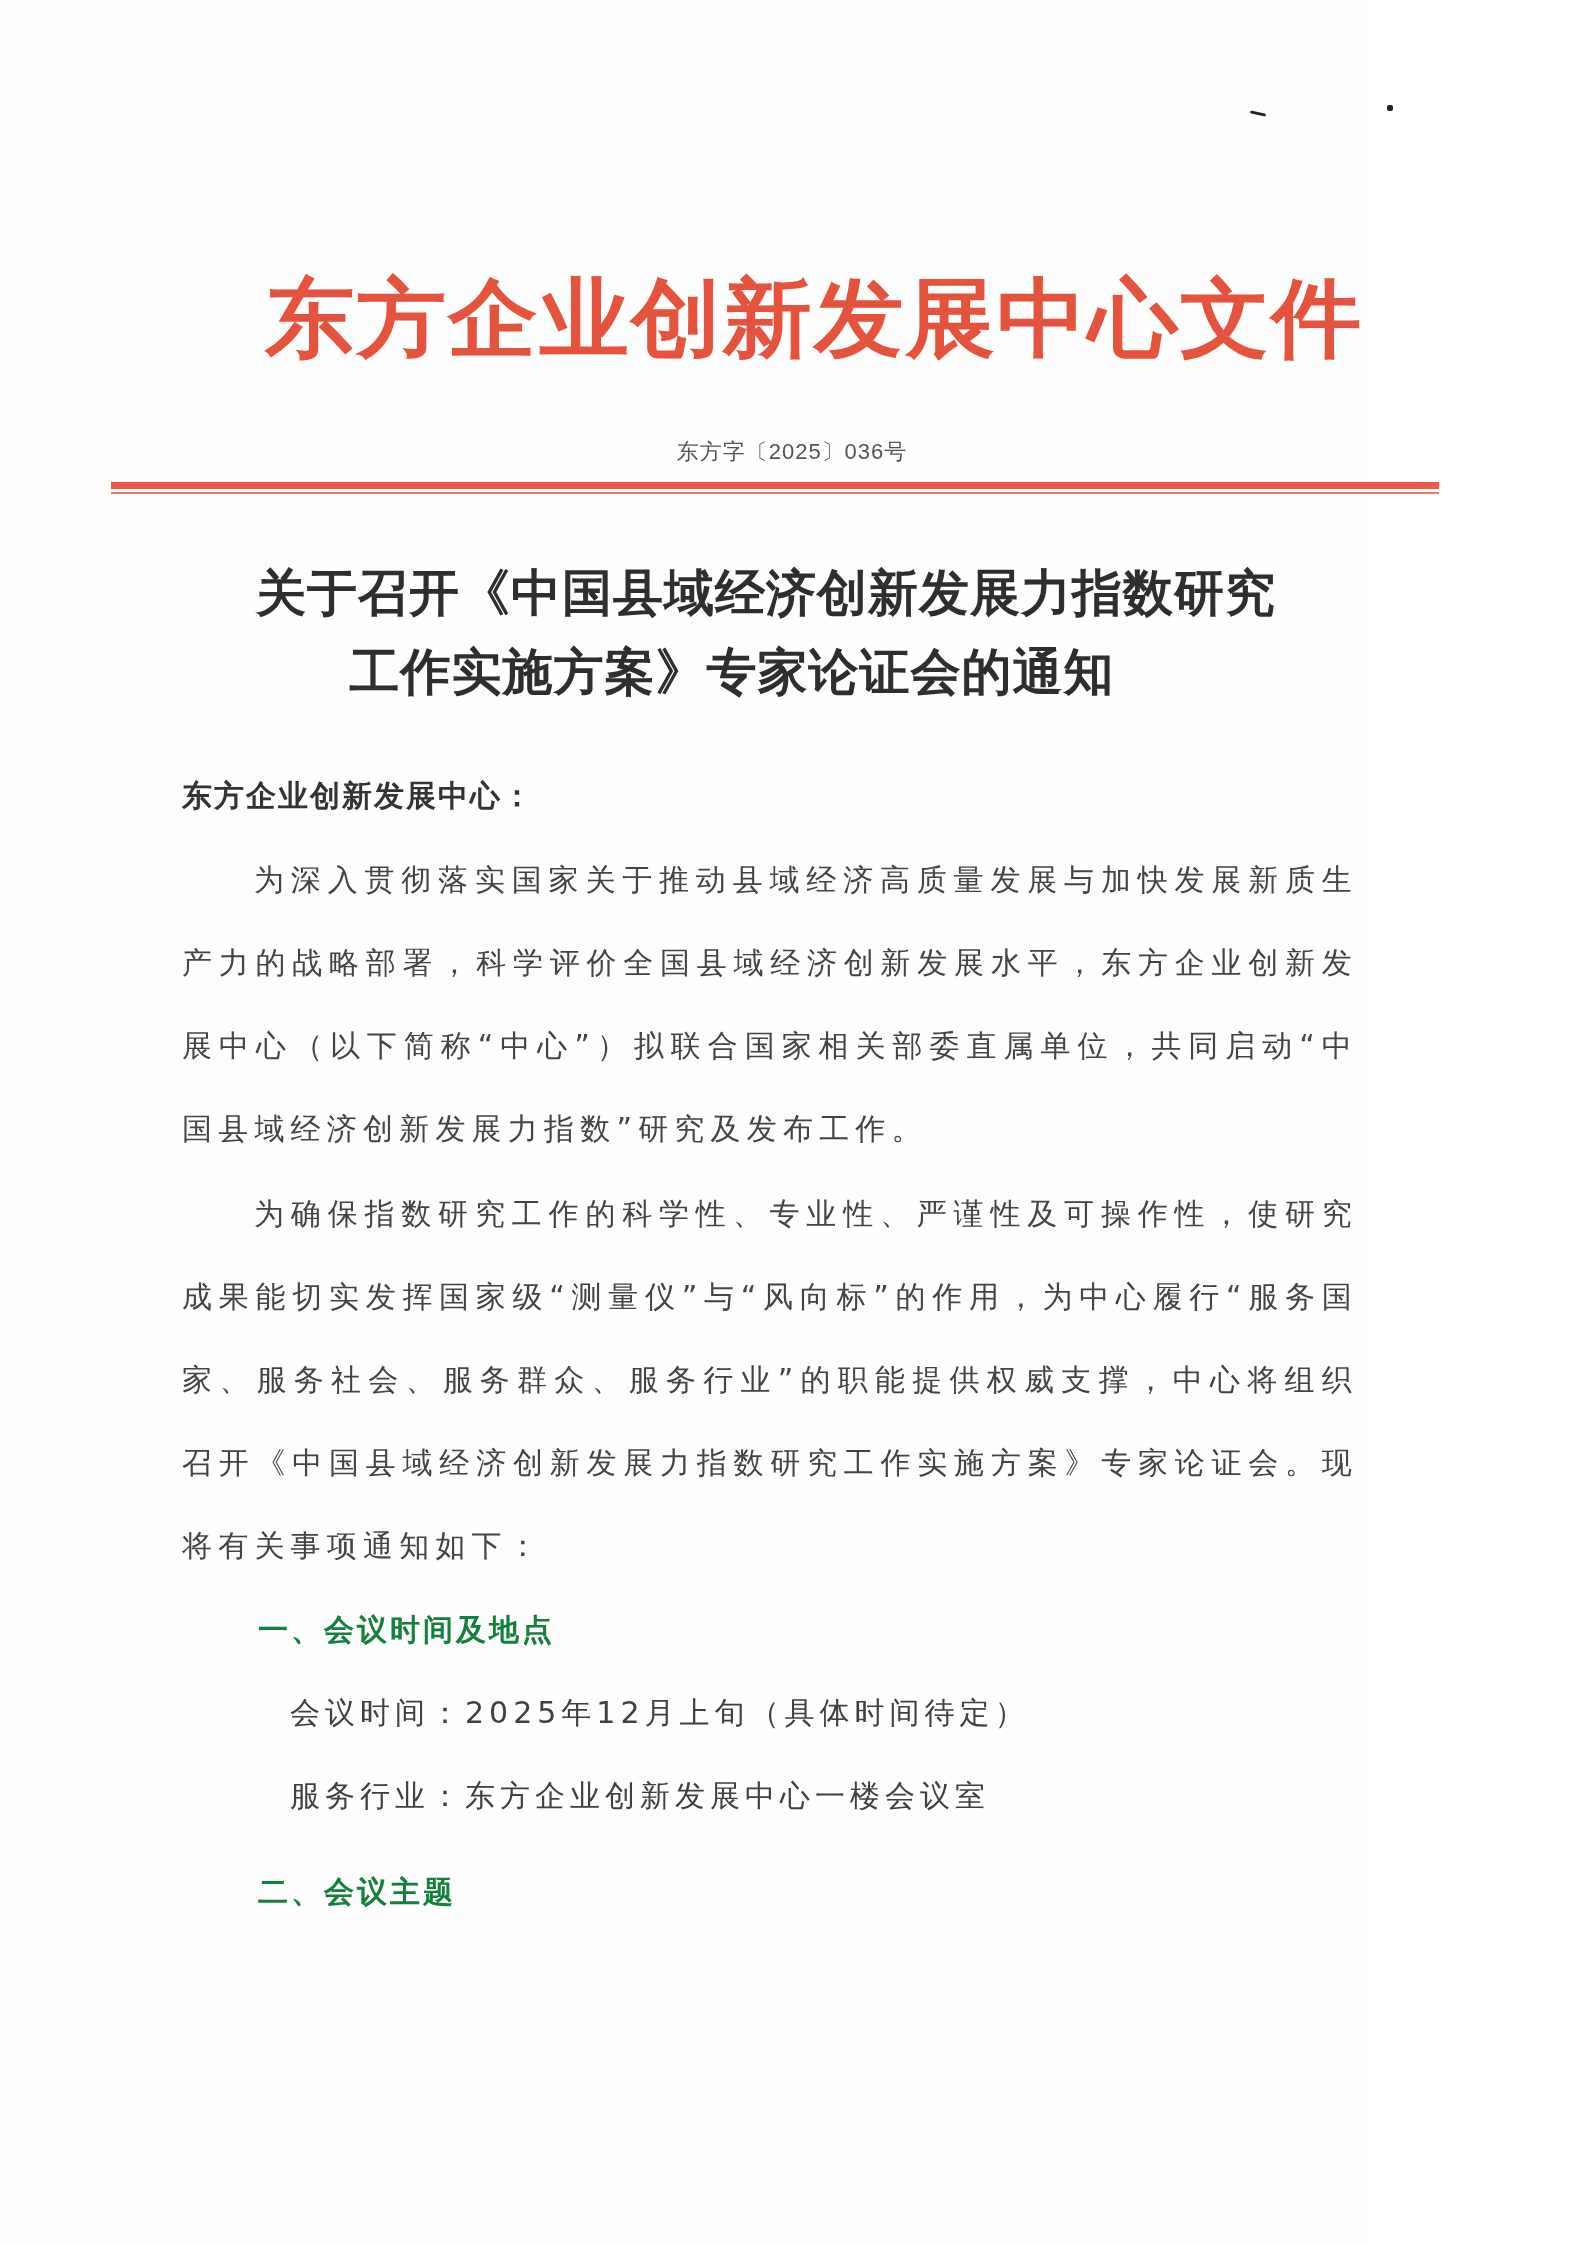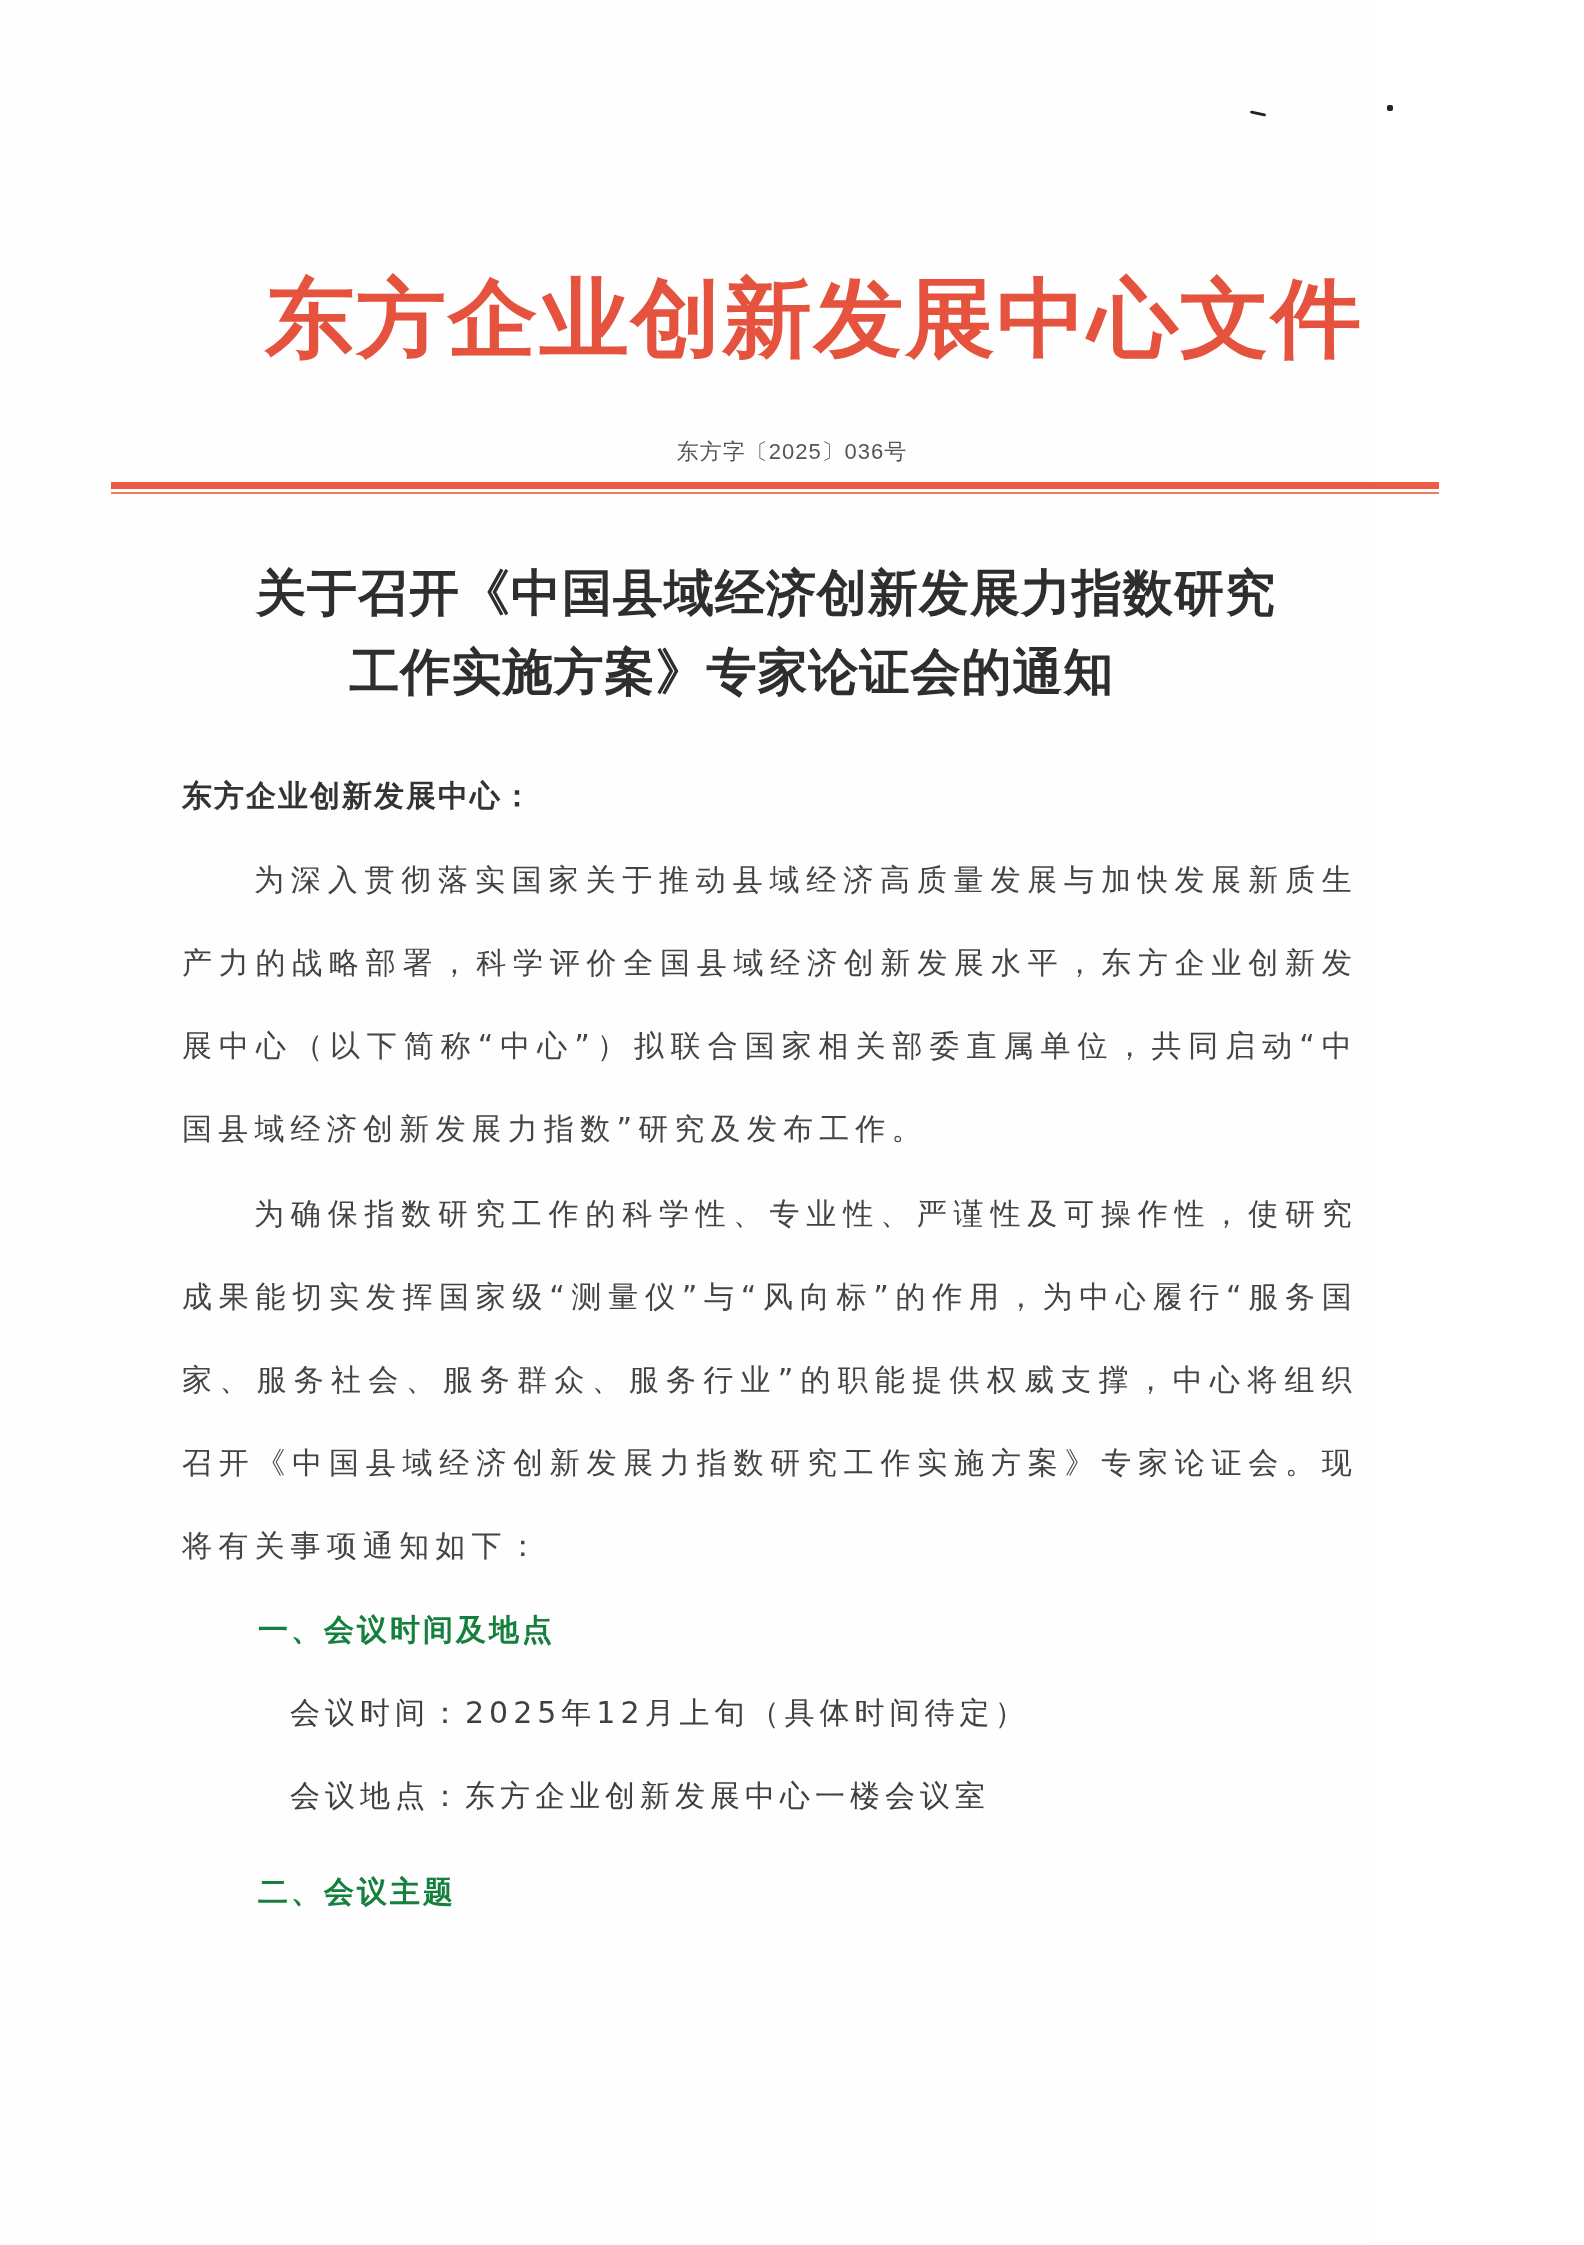--- a/index.html
+++ b/index.html
@@ -147,16 +147,16 @@
   <div class="notice-title line1">关于召开《中国县域经济创新发展力指数研究</div>
   <div class="notice-title line2">工作实施方案》专家论证会的通知</div>
 
   <div class="salutation">东方企业创新发展中心：</div>
 
   <div class="para p2">为确保指数研究工作的科学性、专业性、严谨性及可操作性，使研究成果能切实发挥国家级“测量仪”与“风向标”的作用，为中心履行“服务国家、服务社会、服务群众、服务行业”的职能提供权威支撑，中心将组织召开《中国县域经济创新发展力指数研究工作实施方案》专家论证会。现将有关事项通知如下：</div>
   <div class="para p1">为深入贯彻落实国家关于推动县域经济高质量发展与加快发展新质生产力的战略部署，科学评价全国县域经济创新发展水平，东方企业创新发展中心（以下简称“中心”）拟联合国家相关部委直属单位，共同启动“中国县域经济创新发展力指数”研究及发布工作。</div>
 
   <div class="section-heading h1">一、会议时间及地点</div>
   <div class="info-line i1">会议时间：2025年12月上旬（具体时间待定）</div>
-  <div class="info-line i2">会议地点：东方企业创新发展中心一楼会议室</div>
+  <div class="info-line i2">服务行业：东方企业创新发展中心一楼会议室</div>
 
   <div class="section-heading h2">二、会议主题</div>
 </div>
 
 </body></html>

